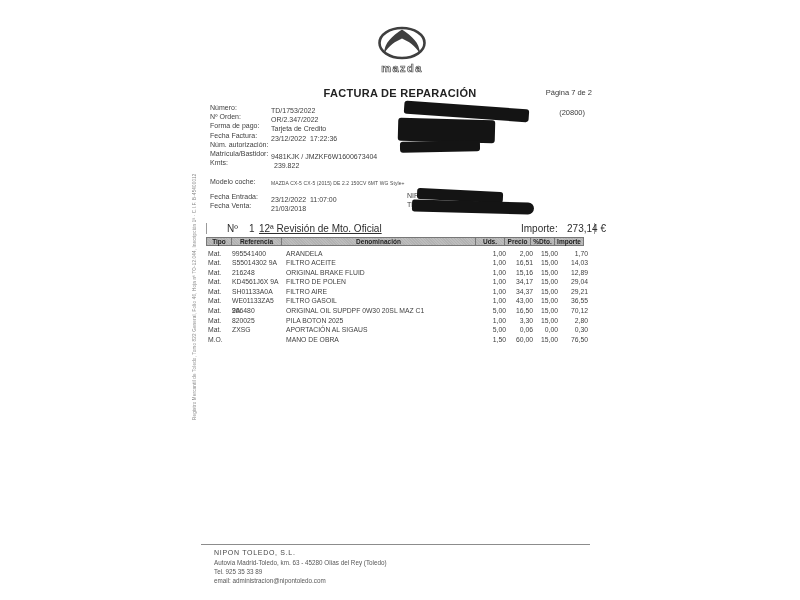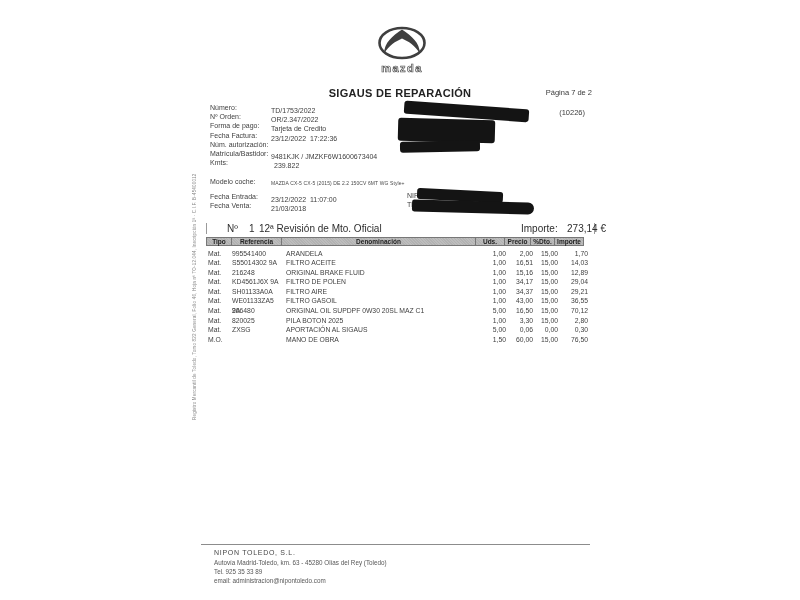--- a/index.html
+++ b/index.html
@@ -44,23 +44,23 @@
 <body>
 
 <div id="page">
 
   <svg class="abs" style="left:356px;top:22px;" width="92" height="54" viewBox="0 0 92 54">
     <ellipse cx="46" cy="21" rx="22.5" ry="15" fill="none" stroke="#3f3f3f" stroke-width="2.6"></ellipse>
     <path d="M28 32 C28.5 20 36 14.5 46 7.5 C56 14.5 63.5 20 64 32 C59 23 52.5 19.5 46 16.5 C39.5 19.5 33 23 28 32 Z" fill="#3f3f3f"></path>
     <text x="46" y="50" text-anchor="middle" font-size="11" letter-spacing="1.5" fill="none" stroke="#4c4c4c" stroke-width="0.7" font-weight="bold" font-family="Liberation Sans, sans-serif">mazda</text>
   </svg>
 
-  <div class="abs doc-title" style="left:250px;top:87px;width:300px;">SIGAUS DE REPARACIÓN</div>
+  <div class="abs doc-title" style="left:250px;top:87px;width:300px;">FACTURA DE REPARACIÓN</div>
   <div class="abs pg" style="left:500px;top:88px;width:92px;">Página 7 de 2</div>
-  <div class="abs pg" style="left:500px;top:108px;width:85px;">(10226)</div>
+  <div class="abs pg" style="left:500px;top:108px;width:85px;">(20800)</div>
 
   <div class="redact" style="left:404px;top:105px;width:125px;height:13px;transform:rotate(4deg);"></div>
   <div class="redact" style="left:398px;top:119px;width:97px;height:23px;transform:rotate(1.5deg);"></div>
   <div class="redact" style="left:400px;top:141px;width:80px;height:11px;transform:rotate(-1deg);"></div>
 
   <div class="abs" style="left:210px;top:103px;">
     <div class="field-row">
       <span class="l lbl">Número:</span><span class="val">TD/1753/2022</span>
     </div>
     <div class="field-row">
@@ -97,21 +97,21 @@
 
   <span class="abs lbl" style="left:407px;top:192px;">NIF:</span>
   <span class="abs lbl" style="left:407px;top:201px;">Tlf.:</span>
   <div class="redact" style="left:417px;top:190px;width:86px;height:11px;transform:rotate(3deg);"></div>
   <div class="redact" style="left:412px;top:201px;width:122px;height:12px;transform:rotate(1.5deg);border-radius:3px 8px 8px 3px;"></div>
 
   <div class="tick" style="left:206px;top:223px;height:11px;"></div>
   <div class="tick" style="left:594px;top:223px;height:11px;"></div>
   <span class="abs order" style="left:211px;top:223px;">Nº</span>
   <span class="abs order" style="left:233px;top:223px;">1</span>
-  <span class="abs order" style="left:243px;top:223px;">12ª Revisión de Mto. Oficial</span>
+  <span class="abs order" style="left:243px;top:223px;text-decoration:underline;">12ª Revisión de Mto. Oficial</span>
   <span class="abs order" style="left:505px;top:223px;text-align:right;">Importe:</span>
   <span class="abs order" style="left:538px;top:223px;width:52px;text-align:right;">273,14 €</span>
 
   <div class="abs" id="tbl">
     <div class="thead">
       <span class="th h0">Tipo</span>
       <span class="th h1">Referencia</span>
       <span class="th h2">Denominación</span>
       <span class="th h3">Uds.</span>
       <span class="th h4">Precio</span>

